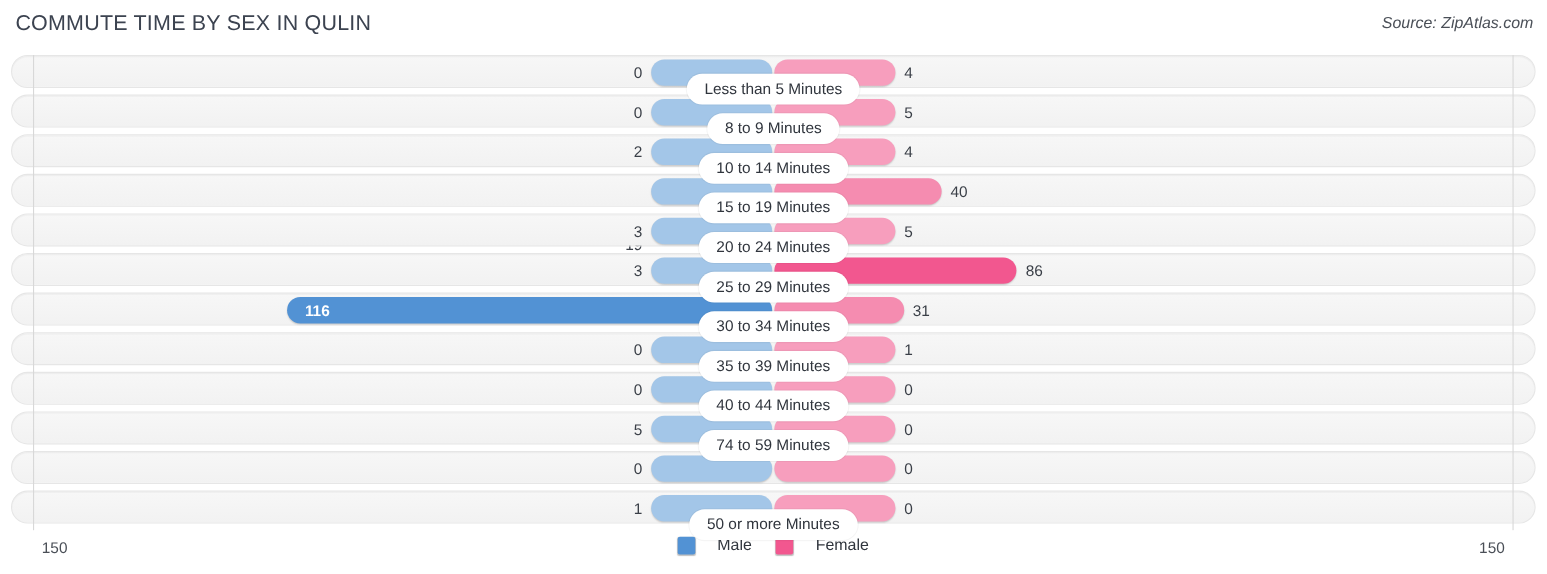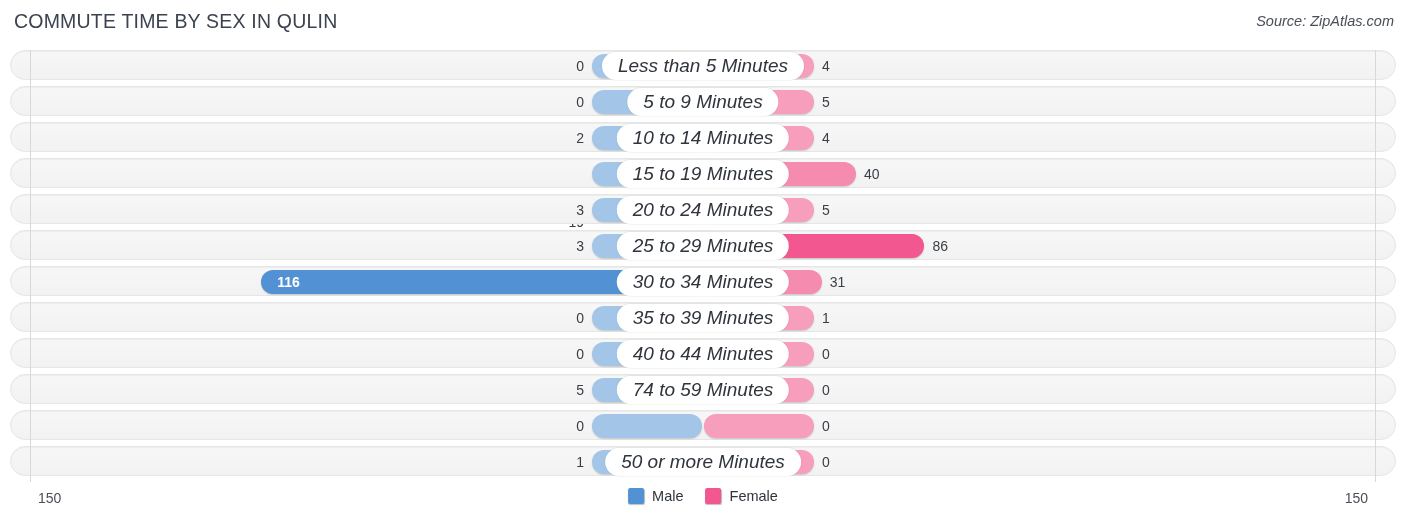--- a/index.html
+++ b/index.html
@@ -101,34 +101,33 @@
   .vlabel.right { text-align: left; }
   .vlabel.inside {
     color: #ffffff;
     font-weight: 700;
     font-size: 14px;
   }
 
   
   .cat {
     position: absolute;
-    top: 1px;
+    top: 16px;
     height: 28px;
     line-height: 27px;
     background: #ffffff;
     border-radius: 14px;
     padding: 0 16px;
-    font-size: 19px;
+    font-size: 14px;
     color: #30353d;
     white-space: nowrap;
     left: 50%;
     transform: translateX(-50%);
     z-index: 5;
     box-shadow: 0 0 0 1px rgba(0,0,0,.04);
-    font-style: italic;
   }
 
   
   .footer {
     position: absolute;
     left: 0; top: 438px;
     width: 1406px; height: 40px;
   }
   .tick {
     position: absolute;
@@ -143,21 +142,21 @@
     left: 50%;
     transform: translateX(-50%);
     top: 6px;
     display: flex;
     align-items: center;
     gap: 22px;
   }
   .legend-item {
     display: flex;
     align-items: center;
-    gap: 8px;
+    gap: 20px;
     font-size: 14.5px;
     color: #30353d;
   }
   .swatch {
     width: 16px; height: 16px;
     border-radius: 2px;
     box-shadow: 0 1px 1px rgba(0,0,0,.25);
   }
 </style>
 </head>
@@ -182,21 +181,21 @@
         <div class="vlabel right" style="left: 811px; width: 60px;">4</div>
         <div class="cat">Less than 5 Minutes</div>
       </div>
       <div class="row" style="top: 36px;">
         <div class="bars">
           <div class="bar male" style="width: 110px; background: rgb(163, 198, 232);"></div>
           <div class="bar female" style="width: 110px; background: rgb(247, 158, 189);"></div>
         </div>
         <div class="vlabel left" style="right: 811px; width: 60px;">0</div>
         <div class="vlabel right" style="left: 811px; width: 60px;">5</div>
-        <div class="cat">5 to 9 Minutes</div>
+        <div class="cat">8 to 9 Minutes</div>
       </div>
       <div class="row" style="top: 72px;">
         <div class="bars">
           <div class="bar male" style="width: 110px; background: rgb(163, 198, 232);"></div>
           <div class="bar female" style="width: 110px; background: rgb(247, 158, 189);"></div>
         </div>
         <div class="vlabel left" style="right: 811px; width: 60px;">2</div>
         <div class="vlabel right" style="left: 811px; width: 60px;">4</div>
         <div class="cat">10 to 14 Minutes</div>
       </div>

